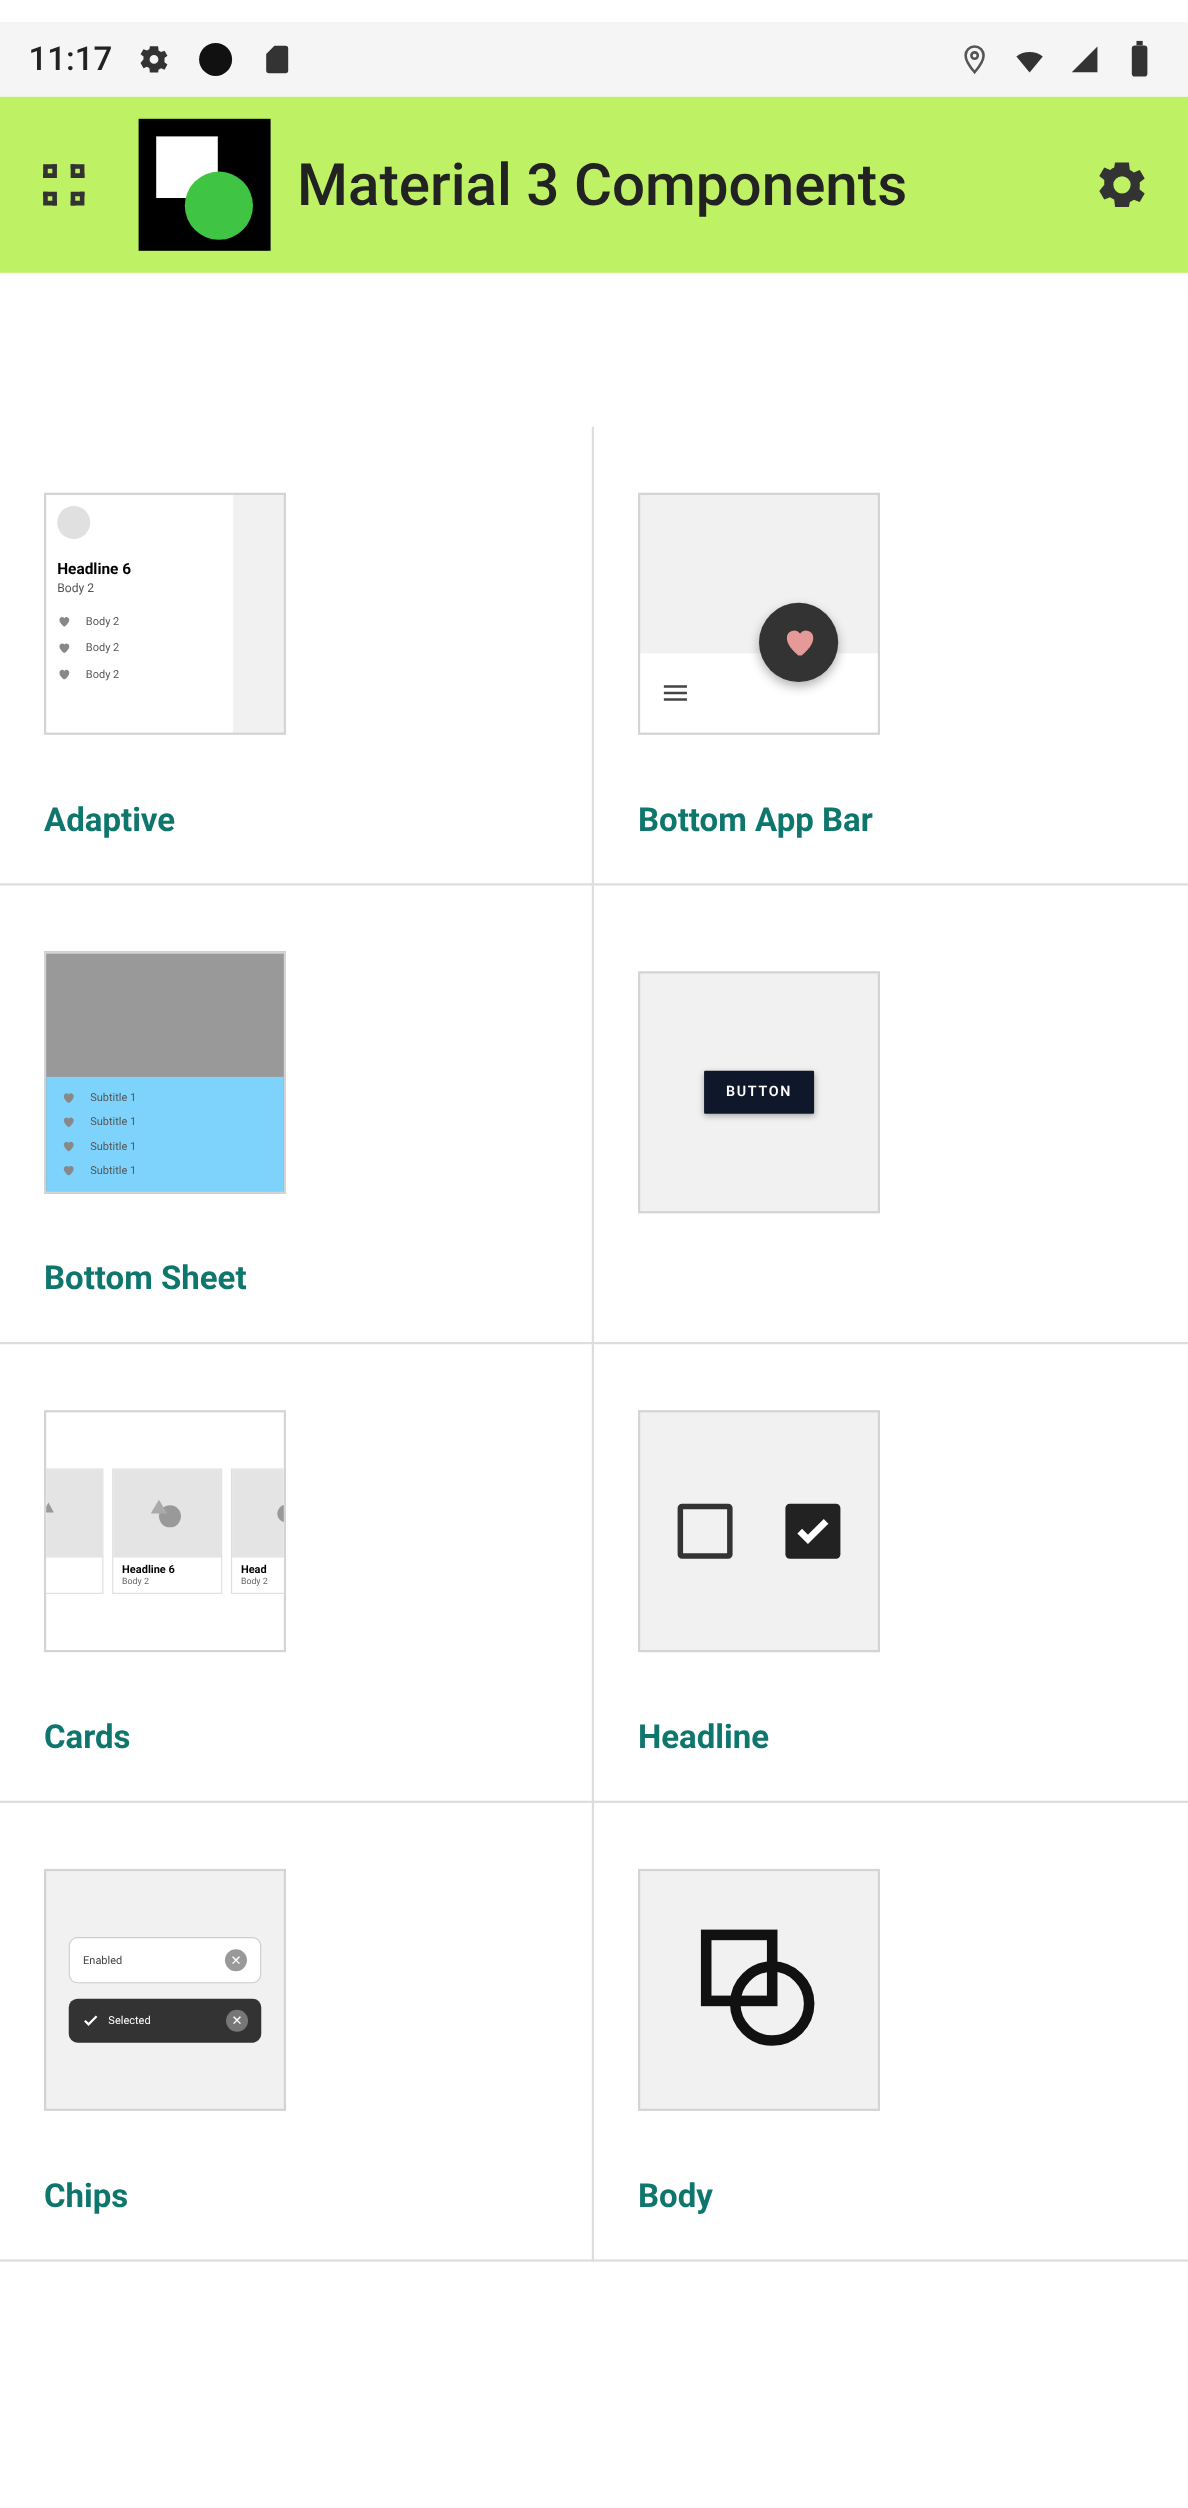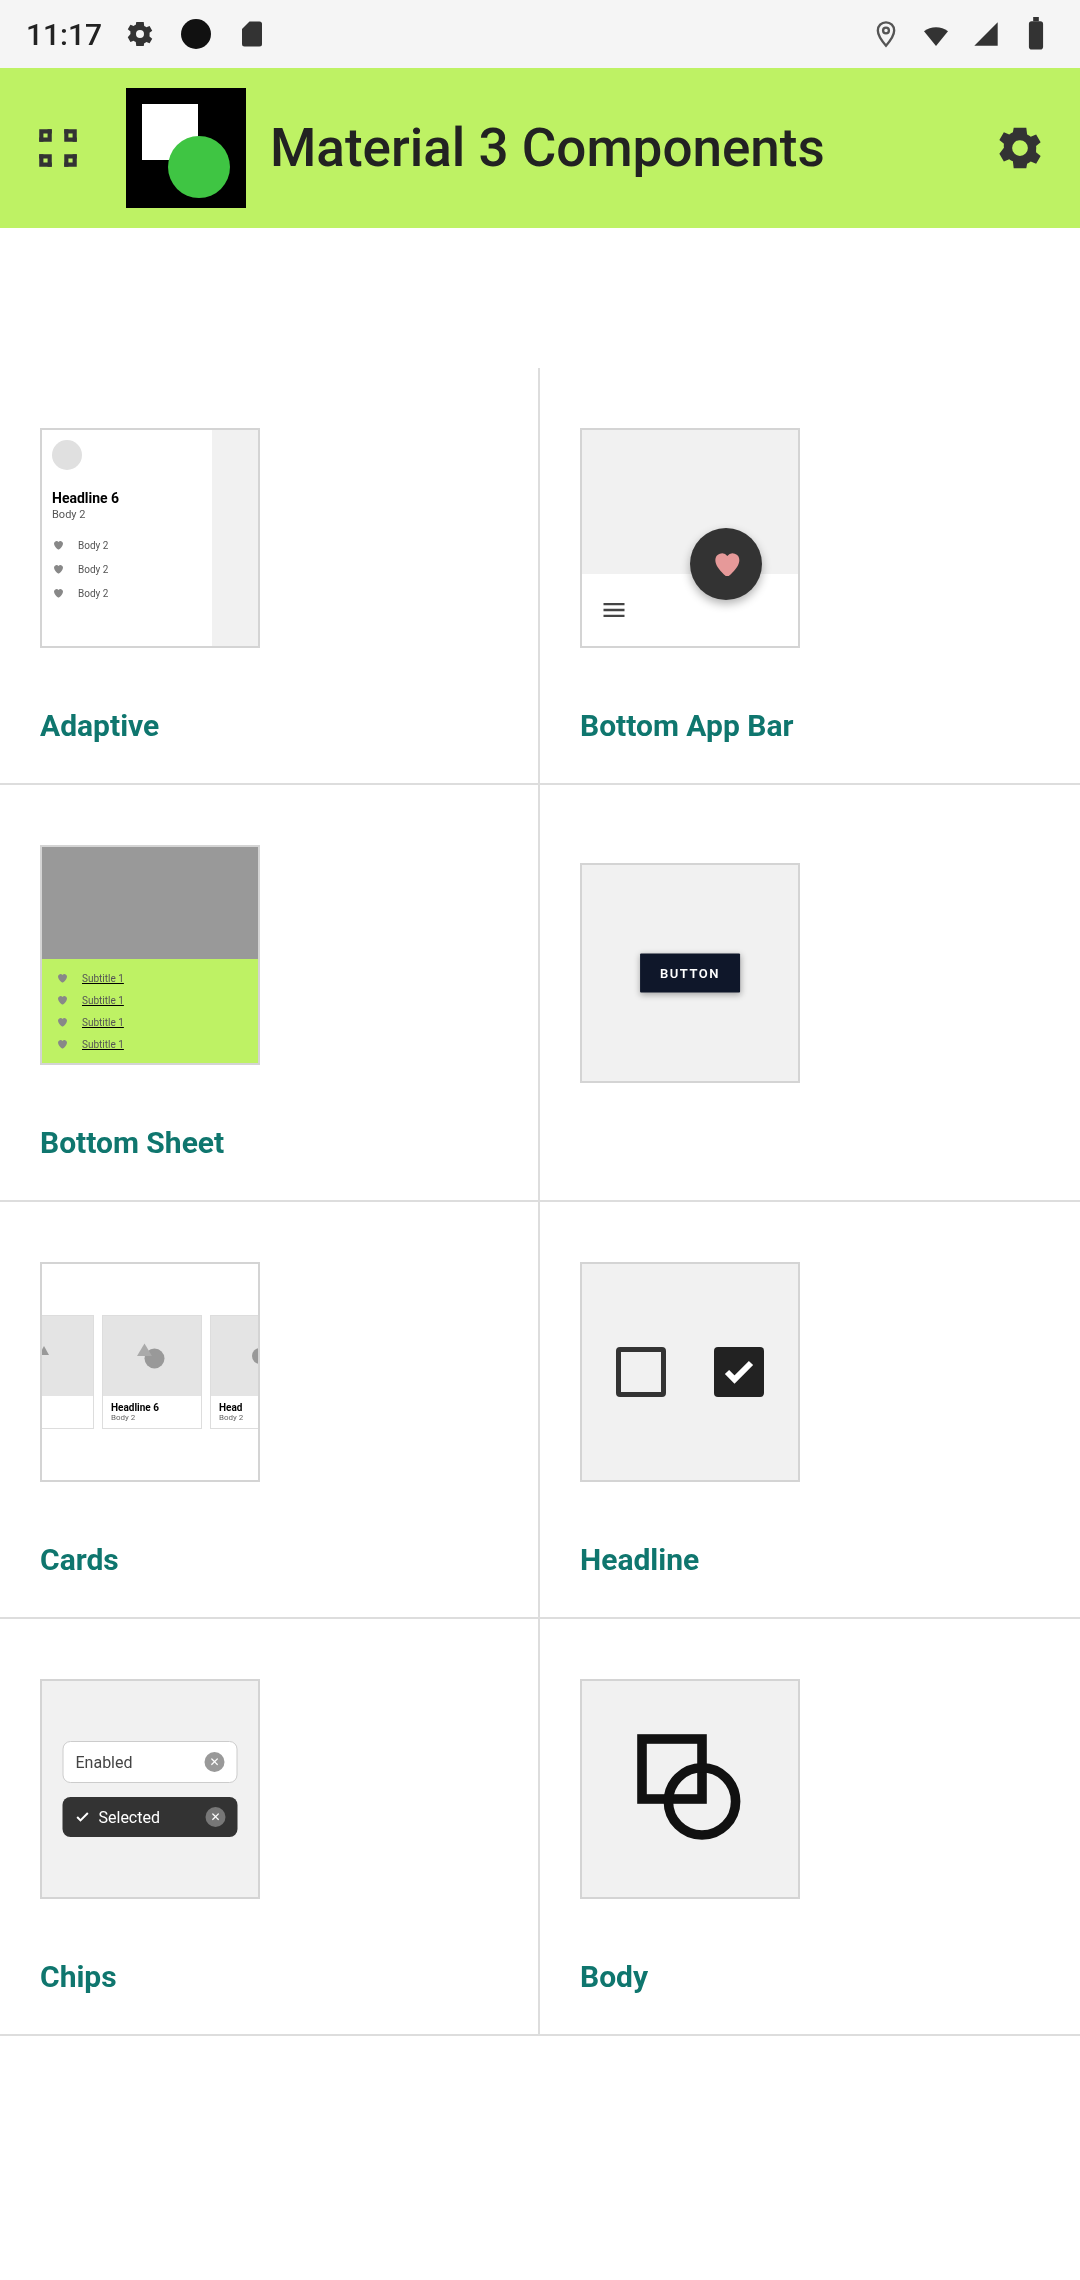--- a/index.html
+++ b/index.html
@@ -15,20 +15,21 @@
       overflow: hidden;
     }
     .status-bar {
       height: 68px;
       background: #f5f5f5;
       display: flex;
       align-items: center;
       justify-content: space-between;
       padding: 0 26px;
       color: #222;
+      margin-top: 20px;
     }
     .status-left {
       display: flex;
       align-items: center;
       gap: 20px;
     }
     .status-time {
       font-size: 30px;
       font-weight: 500;
     }
@@ -198,23 +199,22 @@
       align-items: center;
       justify-content: center;
       box-shadow: 0 4px 10px rgba(0,0,0,0.3);
     }
     
     .bs-panel {
       position: absolute;
       bottom: 0;
       left: 0;
       width: 100%;
-      background: #bef264;
+      background: #7dd3fc;
       padding: 8px 0;
-      text-decoration: underline;
     }
     .bs-row {
       display: flex;
       align-items: center;
       gap: 14px;
       padding: 5px 14px;
     }
     .bs-text {
       font-size: 10px;
       color: #555;
@@ -312,21 +312,21 @@
       background: #fff;
       border: 1px solid #ccc;
       color: #444;
     }
     .chip-selected {
       background: #333;
       color: #fff;
     }
     .chip-text {
       flex: 1;
-      font-size: 16px;
+      font-size: 10px;
     }
     .chip-close {
       width: 20px;
       height: 20px;
       border-radius: 50%;
       background: #999;
       display: flex;
       align-items: center;
       justify-content: center;
       font-size: 12px;

